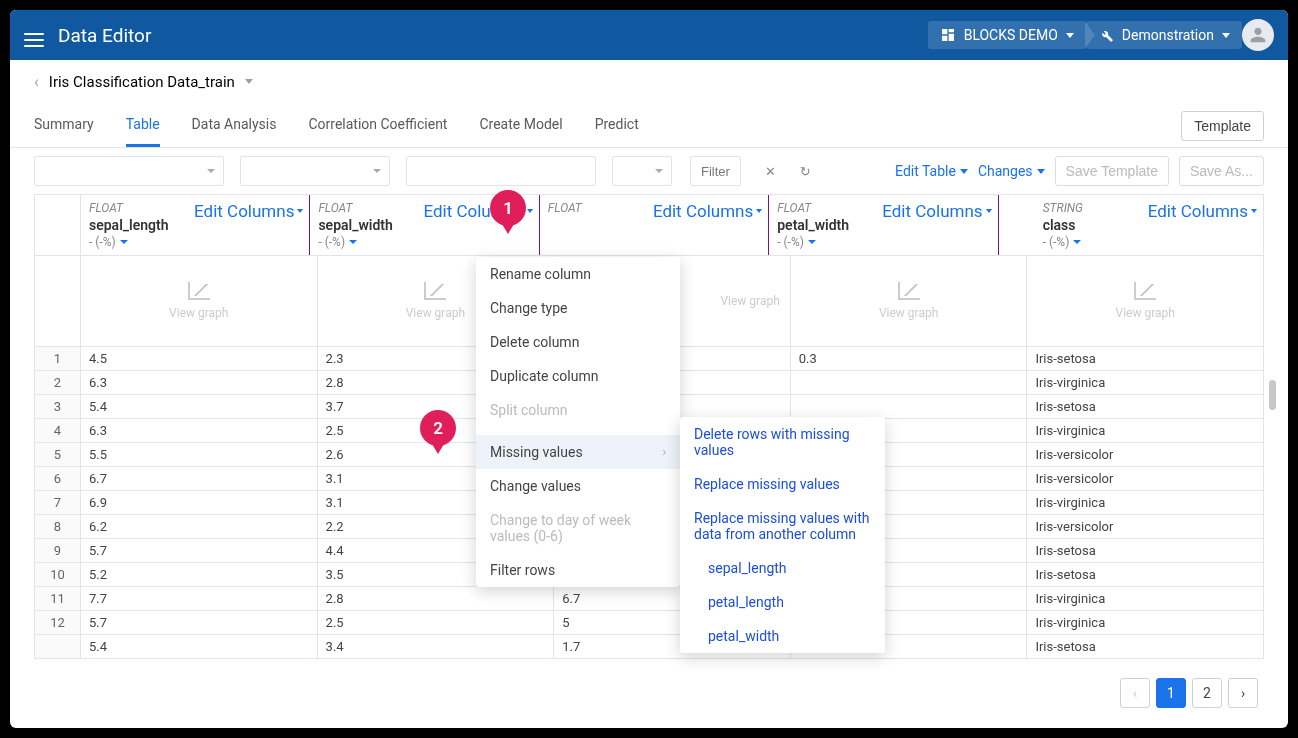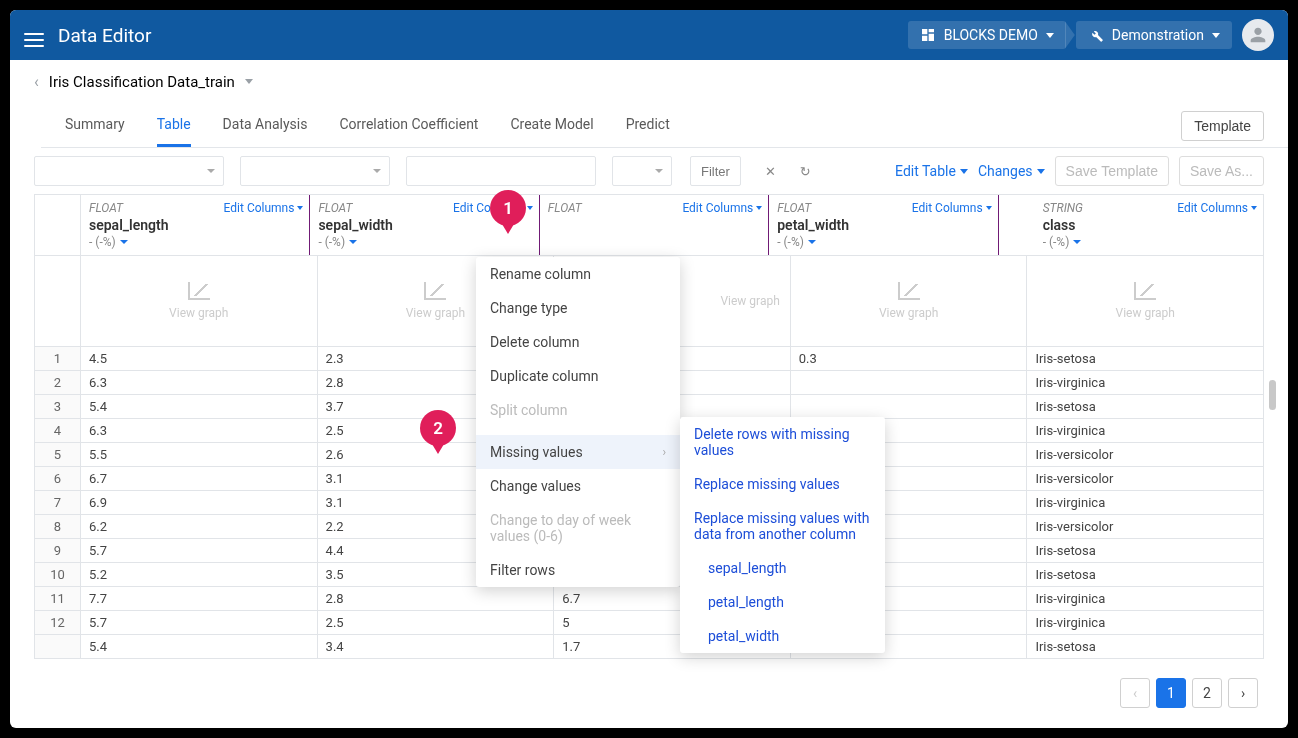--- a/index.html
+++ b/index.html
@@ -6,34 +6,34 @@
   body { font-family: -apple-system, BlinkMacSystemFont, "Segoe UI", Roboto, Helvetica, Arial, sans-serif; background:#000; width:1298px; height:738px; overflow:hidden; }
   .frame { position:relative; width:1298px; height:738px; background:#000; }
   .inner { position:absolute; left:10px; top:10px; right:10px; bottom:10px; background:#fff; border-radius:6px; overflow:hidden; box-shadow:0 0 0 1px rgba(0,0,0,0.1); }
 
   
   .topbar { background:#1059a0; height:50px; display:flex; align-items:center; justify-content:space-between; padding:0 14px; color:#fff; }
   .topbar-left { display:flex; align-items:flex-end; gap:14px; }
   .hamburger { display:flex; flex-direction:column; gap:4px; cursor:pointer; }
   .hamburger span { width:20px; height:2px; background:#fff; border-radius:1px; }
   .app-title { font-size:19px; font-weight:400; }
-  .topbar-right { display:flex; align-items:center; gap:10px; }
+  .topbar-right { display:flex; align-items:center; gap:0; }
   .chip { display:flex; align-items:center; gap:8px; background:rgba(255,255,255,0.15); padding:6px 12px; border-radius:3px; font-size:14px; cursor:pointer; position:relative; }
   .chip.demo::after { content:""; position:absolute; right:-9px; top:0; bottom:0; width:10px; background:rgba(255,255,255,0.15); clip-path: polygon(0 0, 100% 50%, 0 100%); }
   .chevron-down { width:0; height:0; border-left:4px solid transparent; border-right:4px solid transparent; border-top:5px solid #fff; }
   .avatar { width:32px; height:32px; background:#e7eaee; border-radius:50%; display:flex; align-items:center; justify-content:center; }
 
   
   .crumb { height:44px; display:flex; align-items:center; padding:0 24px; border-bottom:1px solid #fff; gap:10px; color:#555; }
   .crumb-back { color:#9aa0a6; font-size:16px; cursor:pointer; }
   .crumb-title { font-size:15px; color:#000000;text-align:center; }
   .crumb-caret { width:0; height:0; border-left:4px solid transparent; border-right:4px solid transparent; border-top:5px solid #9aa0a6; }
 
   
-  .tabs { display:flex; align-items:center; padding:0 24px; border-bottom:1px solid #e3e6ea; height:44px; gap:32px; font-size:14px; color:#5a5a5a;margin-left:31px; }
+  .tabs { display:flex; align-items:center; padding:0 24px; border-bottom:1px solid #e3e6ea; height:44px; gap:32px; font-size:14px; color:#5a5a5a; }
   .tab { padding:12px 0; cursor:pointer; border-bottom:3px solid transparent; }
   .tab.active { color:#1a73e8; border-bottom-color:#1a73e8; }
   .tabs-spacer { flex:1; }
   .template-btn { border:1px solid #d0d0d0; padding:6px 12px; border-radius:3px; background:#fff; cursor:pointer; font-size:14px; color:#444; }
 
   
   .toolbar { display:flex; align-items:center; padding:8px 24px; gap:16px; border-bottom:0px solid #e3e6ea; position:relative; }
   .select-stub { border:1px solid #e1e4e8; height:30px; width:190px; border-radius:2px; position:relative; }
   .select-stub.small { width:150px; }
   .select-stub .caret { position:absolute; right:8px; top:12px; width:0; height:0; border-left:4px solid transparent; border-right:4px solid transparent; border-top:4px solid #aaa; }
@@ -47,21 +47,21 @@
   .tablewrap { position:relative; padding:0 24px 10px 24px; height: calc(100% - 50px - 44px - 44px - 46px - 44px); overflow:hidden; }
   .grid { border:1px solid #e1e4e8; border-bottom:none; min-width:100%; }
   .hdrrow { display:flex; background:#fff; border-bottom:1px solid #e1e4e8; }
   .numhdr { width:46px; border-right:1px solid #e1e4e8; }
   .colhdr { flex:1; border-right:1px solid #701a75; padding:6px 8px; font-size:12px; position:relative; min-width:0; }
   .colhdr:last-child { border-right:none;margin-left:36px; }
   .dtype { font-style:italic; color:#888; font-size:12px; }
   .cname { font-weight:600; font-size:14px; color:#333; margin-top:2px; }
   .pct { font-size:12px; color:#888; margin-top:2px; display:flex; align-items:center; gap:4px; }
   .pct .blue-caret { width:0;height:0;border-left:4px solid transparent;border-right:4px solid transparent;border-top:4px solid #1a73e8; }
-  .editcols { position:absolute; right:6px; top:6px; color:#1a73e8; font-size:12px; cursor:pointer; display:flex; align-items:center; gap:3px; }
+  .editcols { position:absolute; right:6px; top:6px; color:#1a73e8; font-size:17px; cursor:pointer; display:flex; align-items:center; gap:3px; }
   .editcols .sm-caret { width:0;height:0;border-left:3px solid transparent;border-right:3px solid transparent;border-top:4px solid #1a73e8; }
 
   .graphrow { display:flex; border-bottom:1px solid #e1e4e8; background:#fff; }
   .graphcell { flex:1; border-right:1px solid #e1e4e8; height:90px; display:flex; flex-direction:column; align-items:center; justify-content:center; color:#ccc; font-size:12px; gap:6px; }
   .graphcell:last-child { border-right:none; }
   .chartico { width:22px; height:18px; border-left:2px solid #ccc; border-bottom:2px solid #ccc; position:relative; }
   .chartico::after { content:""; position:absolute; left:2px; right:0; top:2px; bottom:2px; background:linear-gradient(135deg, transparent 45%, #ccc 45%, #ccc 55%, transparent 55%); }
 
   .datarow { display:flex; border-bottom:1px solid #e1e4e8; font-size:13px; color:#444; }
   .numcell { width:46px; text-align:center; border-right:1px solid #e1e4e8; padding:4px 0; color:#666; background:#fafafa; }

